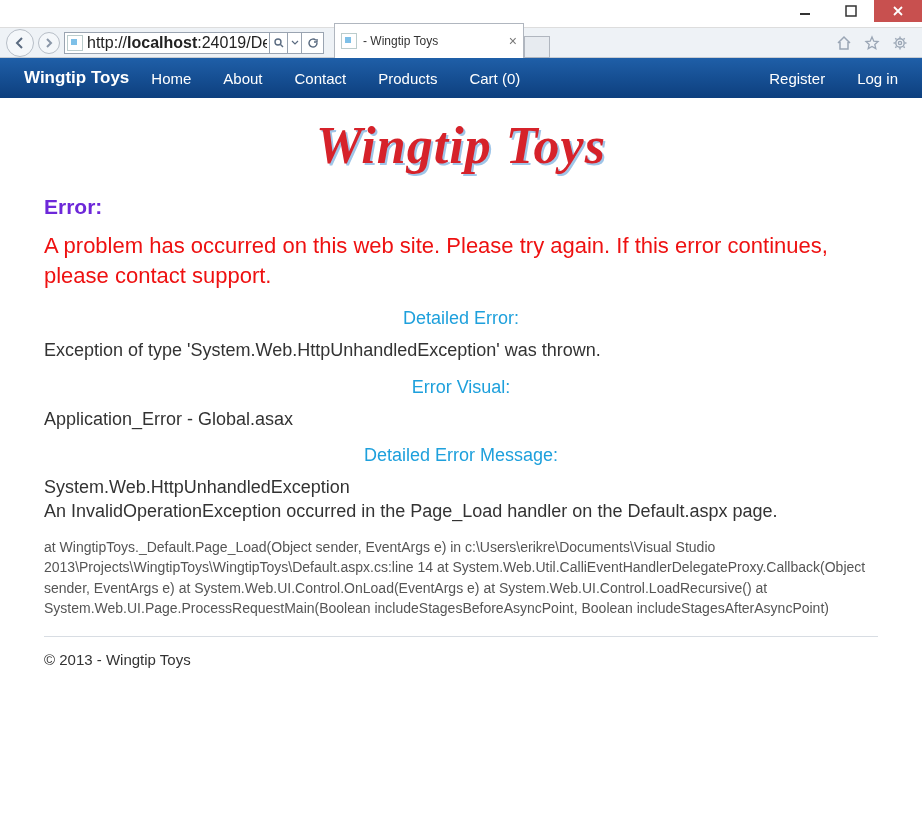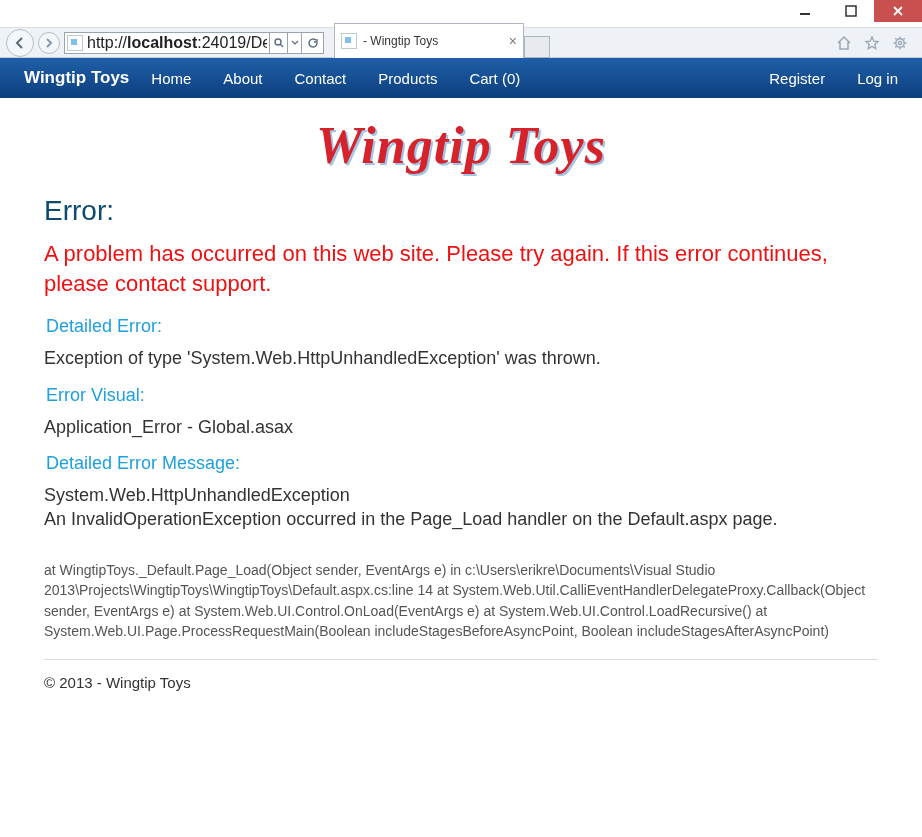--- a/index.html
+++ b/index.html
@@ -40,25 +40,25 @@
   .navspacer { flex:1; }
   .rlink { margin-left:32px; }
 
   
   .page { padding: 12px 44px 0 44px; }
   .logo-wrap { text-align:center; padding: 6px 0 10px; }
   .logo { font-family: "Brush Script MT", "Segoe Script", cursive; font-size: 52px; font-weight:bold; font-style:italic; color:#d6222a; text-shadow: 2px 2px 0 #9fc5e8; letter-spacing:1px; }
   .cats { text-align:center; font-size:26px; font-weight:bold; padding: 8px 0 10px; }
   .cats a { color:#1ea0dc; text-decoration:none; }
   .cats .sep { color:#333; font-weight:normal; padding:0 4px; font-size:22px;}
-  h2.err-title { color:#0c4a6e; font-size:28px; font-weight:normal; margin: 10px 0 12px; }
+  h2.err-title { color:#6d28d9; font-size:21px; font-weight:bold; margin: 10px 0 12px; }
   .err-msg { color:#e11; font-size:22px; line-height:1.35; margin-bottom:18px; }
-  .sect-label { color:#1ea0dc; font-size:18px; margin: 14px 2px 10px; }
+  .sect-label { color:#1ea0dc; font-size:18px; margin: 14px 2px 10px; text-align: center; }
   .body-text { color:#333; font-size:18px; line-height:1.3; margin-bottom:4px; }
-  .trace { color:#555; font-size:14px; line-height:1.45; margin-top:29px; }
+  .trace { color:#555; font-size:14px; line-height:1.45; margin-top:14px; }
   hr.foot { border:none; border-top:1px solid #d8dde3; margin:18px 0 14px; }
   .footer { color:#333; font-size:15px; padding-bottom:20px; }
   .multiline { white-space: pre-line; }
 </style>
 </head>
 <body>
 
 <div class="titlebar">
   <div class="winbtn">
     <svg width="12" height="12" viewBox="0 0 12 12">

